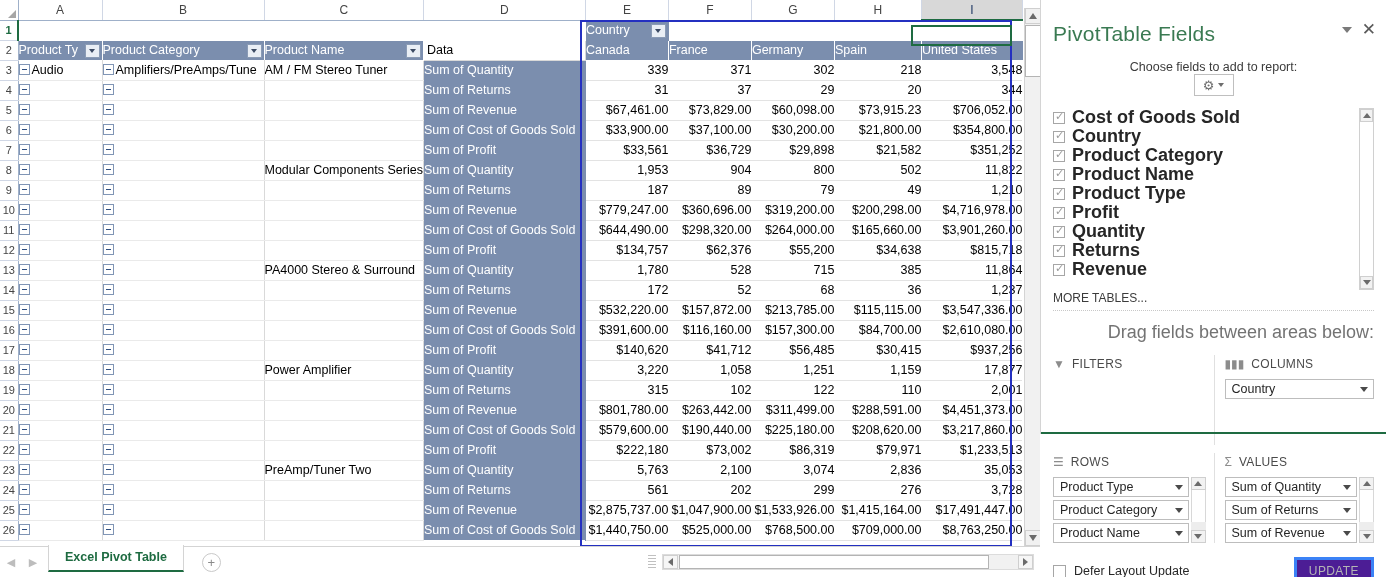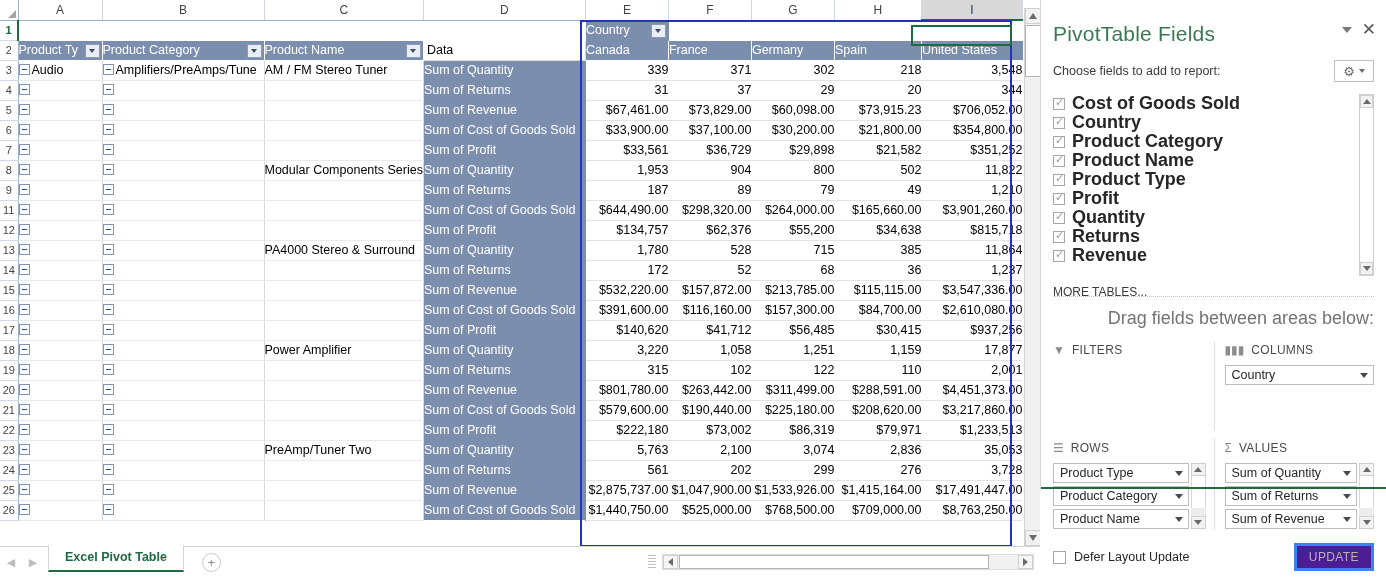--- a/index.html
+++ b/index.html
@@ -172,33 +172,33 @@
           background-image: linear-gradient(#c0c0c0 1px, transparent 1px);
           background-size: 100% 3px; }
   #hbar { display:flex; align-items:center; width:372px; height:16px; background:#f1f1f1; border:1px solid #dcdcdc; }
   .hb-btn { width:15px; height:14px; display:flex; align-items:center; justify-content:center; border:1px solid #cfcfcf; background:#f6f6f6; }
   .hb-l:after { content:""; width:0;height:0;border-style:solid;border-width:4px 5px 4px 0;border-color:transparent #6b6b6b transparent transparent; }
   .hb-r:after { content:""; width:0;height:0;border-style:solid;border-width:4px 0 4px 5px;border-color:transparent transparent transparent #6b6b6b; }
   #hthumb { height:14px; background:#ffffff; border:1px solid #b4b4b4; width:310px; margin:0 1px; }
 
   
   #pane {
-    width: 346px; height: 489px; background:#ffffff;
+    width: 346px; height: 434px; background:#ffffff;
     border-left:1px solid #d4d4d4; position:relative;
     padding: 0 12px;
   }
   #pane-title {
     font-size:21px; color:#3a7a52; font-weight:normal;
     padding-top:22px; letter-spacing:0.2px;
   }
   #pane-ctl { position:absolute; right:10px; top:24px; display:flex; gap:10px; align-items:center; }
   .caret-dn { width:0;height:0;border-style:solid;border-width:6px 5px 0 5px;
               border-color:#7a7a7a transparent transparent transparent; }
   .xmark { font-size:17px; color:#5a5a5a; line-height:12px; }
-  #choose-row { display:flex; align-items:center; justify-content:space-between; margin-top:14px; }
+  #choose-row { display:flex; align-items:center; justify-content:space-between; margin-top:14px;flex-direction:column; }
   #choose-lbl { font-size:12.5px; color:#3b3b3b; }
   #gearbox { width:40px; height:22px; border:1px solid #bfbfbf; background:#fff;
              display:flex; align-items:center; justify-content:center; gap:4px; }
   .gear { font-size:13px; color:#6e6e6e; line-height:13px; }
   .gcaret { width:0;height:0;border-style:solid;border-width:4px 3.5px 0 3.5px;
             border-color:#6e6e6e transparent transparent transparent; }
 
   #fieldlist { margin-top:12px; position:relative; height:190px; }
   .fl-row { display:flex; align-items:center; height:19px; }
   .cb { width:12px; height:12px; border:1px solid #a6a6a6; background:#fff;
@@ -207,21 +207,21 @@
                  font-size:11px; color:#9a9a9a; }
   .fl-lbl { font-size:18px; font-weight:bold; color:#262626; }
   #fl-scroll { position:absolute; right:0; top:0; width:15px; height:182px;
                background:#ffffff; border:1px solid #d0d0d0; }
   .fls-btn { width:13px; height:13px; display:flex; align-items:center; justify-content:center;
              background:#f2f2f2; border:1px solid #cfcfcf; }
   .fls-up:after { content:""; width:0;height:0;border-style:solid;border-width:0 4px 5px 4px;
                   border-color:transparent transparent #6b6b6b transparent; }
   .fls-dn:after { content:""; width:0;height:0;border-style:solid;border-width:5px 4px 0 4px;
                   border-color:#6b6b6b transparent transparent transparent; }
-  #moretables { font-size:12px; color:#3b3b3b; margin-top:20px; }
+  #moretables { font-size:12px; color:#3b3b3b; margin-top:12px; }
   .dotted { border-top:1px dotted #c8c8c8; margin-top:12px; }
   #drag-lbl { font-size:18px; color:#737373; margin-top:11px;text-align:right; }
 
   #areas { margin-top:12px; position:relative; }
   .area-grid { display:grid; grid-template-columns:1fr 1fr; }
   .area { padding-right:8px; }
   .area.right { border-left:1px solid #e0e0e0; padding-left:10px; padding-right:0; }
   .area-hd { display:flex; align-items:center; gap:7px; height:18px; }
   .area-hd .nm { font-size:12px; color:#4a4a4a; letter-spacing:0.3px; }
   .ico { color:#8c8c8c; font-size:12px; line-height:12px; }
@@ -386,20 +386,32 @@
               <td class="rowhead">9</td>
               <td class="rf"><span class="exp"></span></td>
               <td class="rf"><span class="exp"></span></td>
               <td class="rf"></td>
               <td class="pv-head nosep">Sum of Returns</td>
               <td class="val">187</td>
               <td class="val">89</td>
               <td class="val">79</td>
               <td class="val">49</td>
               <td class="val">1,210</td>
+            </tr>
+            <tr>
+              <td class="rowhead">10</td>
+              <td class="rf"><span class="exp"></span></td>
+              <td class="rf"><span class="exp"></span></td>
+              <td class="rf"></td>
+              <td class="pv-head nosep">Sum of Revenue</td>
+              <td class="val">$779,247.00</td>
+              <td class="val">$360,696.00</td>
+              <td class="val">$319,200.00</td>
+              <td class="val">$200,298.00</td>
+              <td class="val">$4,716,978.00</td>
             </tr>
             <tr>
               <td class="rowhead">11</td>
               <td class="rf"><span class="exp"></span></td>
               <td class="rf"><span class="exp"></span></td>
               <td class="rf"></td>
               <td class="pv-head nosep">Sum of Cost of Goods Sold</td>
               <td class="val">$644,490.00</td>
               <td class="val">$298,320.00</td>
               <td class="val">$264,000.00</td>

